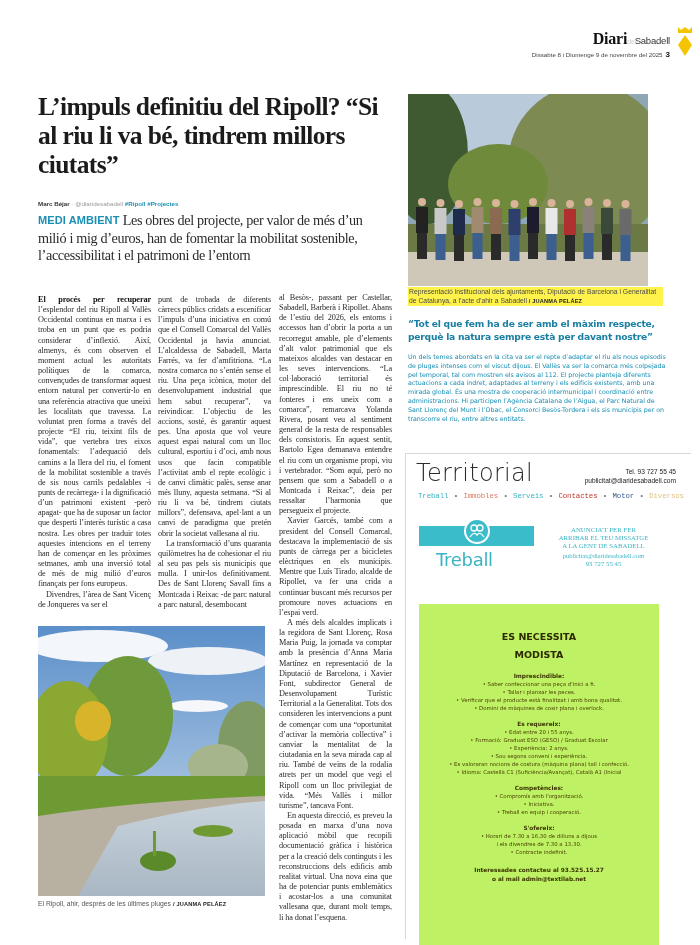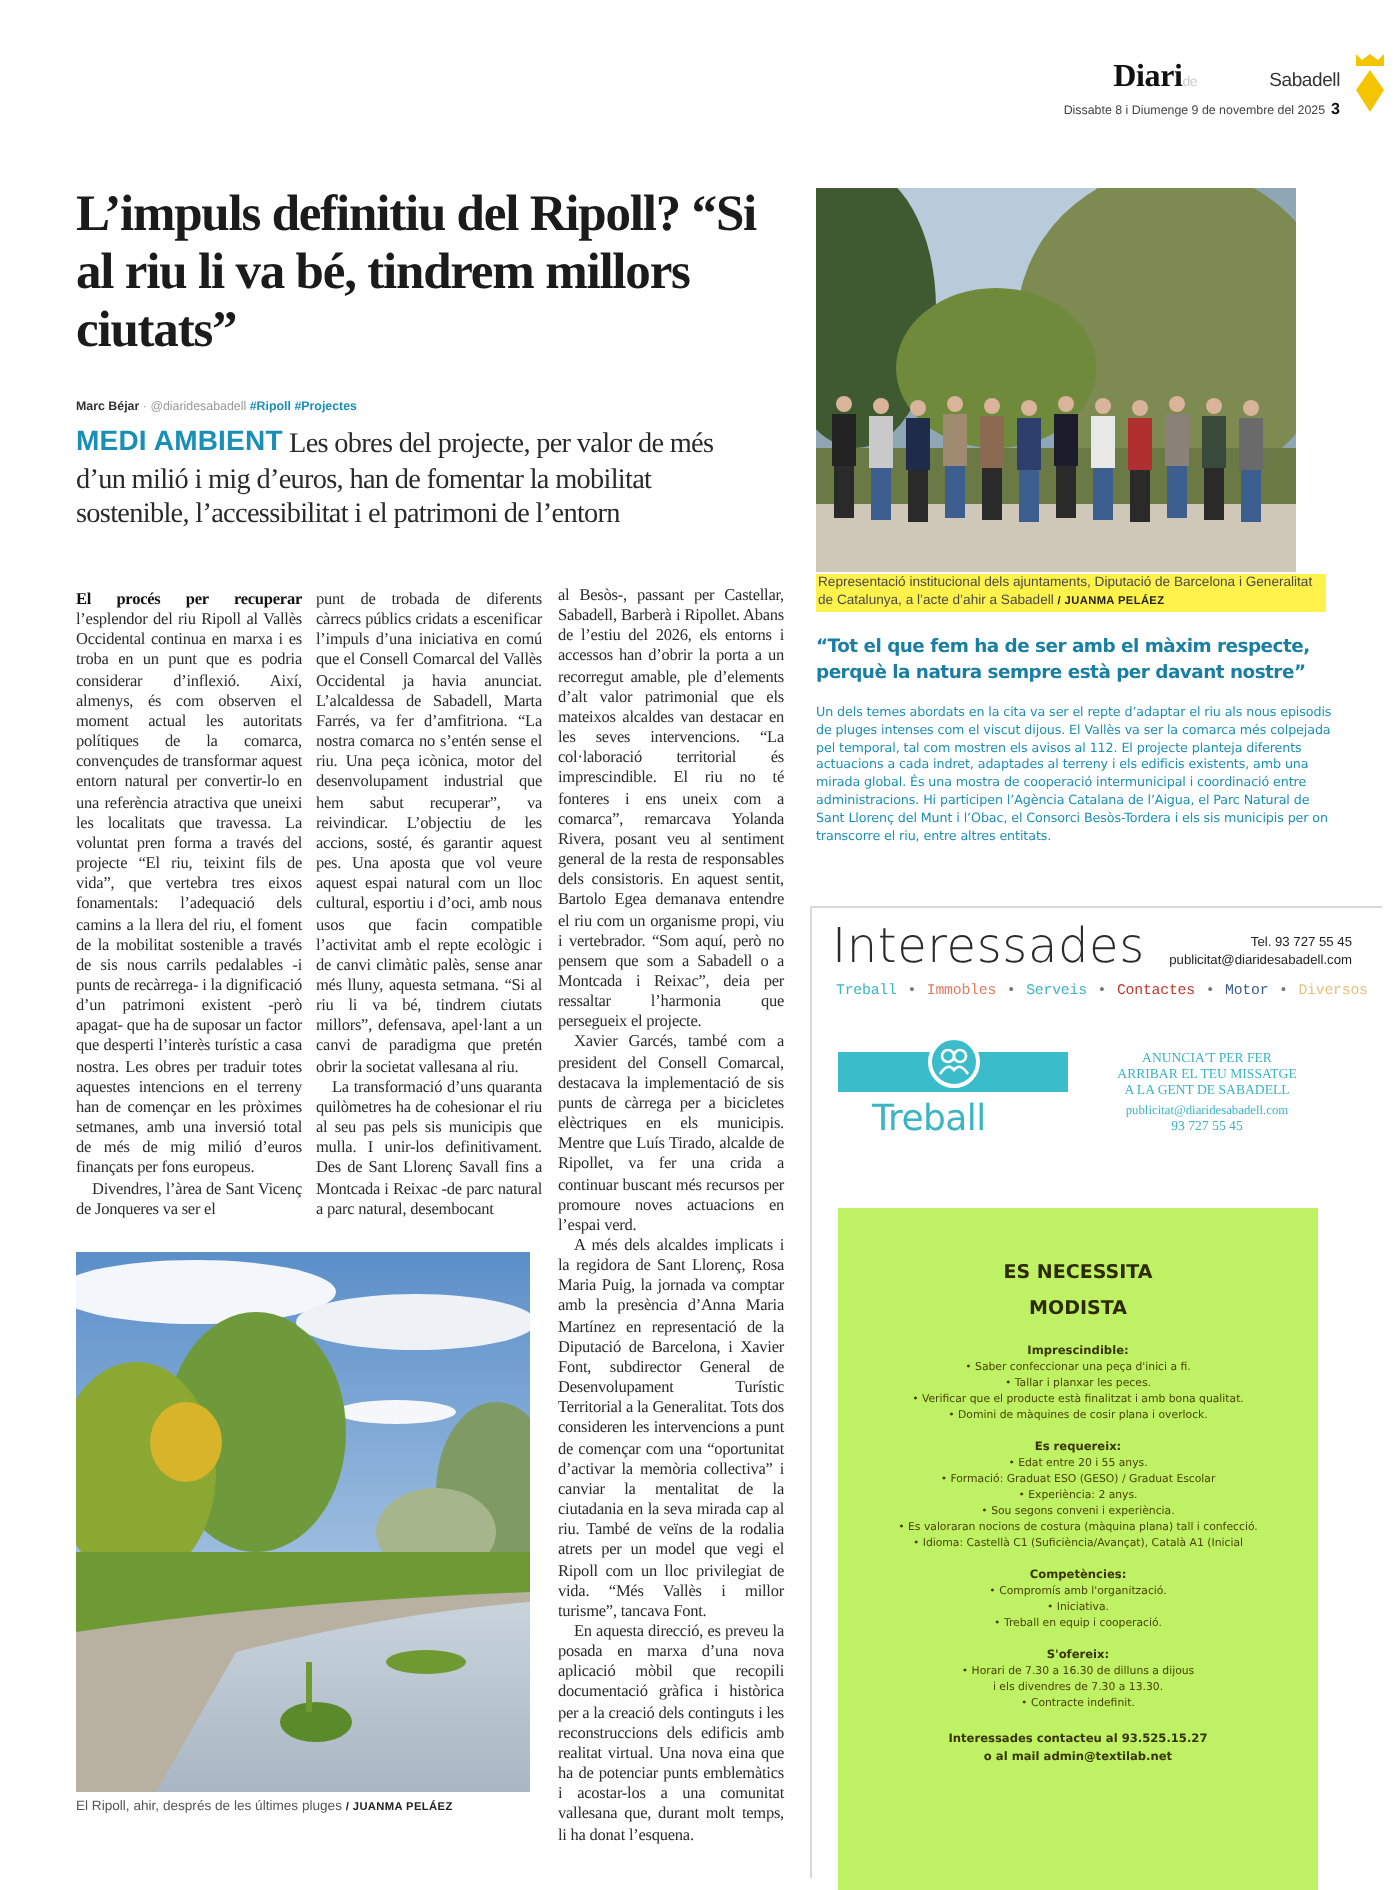--- a/index.html
+++ b/index.html
@@ -2,34 +2,34 @@
 <html><head>
 <meta charset="utf-8">
 <style>
   html, body { margin: 0; padding: 0; }
   body { width: 700px; height: 945px; background: #ffffff; position: relative; overflow: hidden; font-family: "DejaVu Serif", serif; color: #222; }
 
   .masthead { position: absolute; right: 30px; top: 30px; text-align: right; }
   .brand { font-size: 10px; letter-spacing: -0.2px; }
   .brand .b1 { font-family: "Liberation Serif", serif; font-weight: bold; color: #111; font-size: 16px; }
   .brand .b2 { font-family: "Liberation Sans", sans-serif; color: #cfcfcf; font-size: 7px; }
-  .brand .b3 { font-family: "Liberation Sans", sans-serif; color: #333; font-size: 9.5px; margin-left: 36px; }
+  .brand .b3 { font-family: "Liberation Sans", sans-serif; color: #333; font-size: 9.5px; }
   .dateline { font-family: "Liberation Sans", sans-serif; font-size: 6.2px; color: #444; margin-top: 2px; }
   .dateline .pg { font-weight: bold; font-size: 8px; color: #111; margin-left: 3px; }
   .shield { position: absolute; right: 7px; top: 26px; width: 16px; height: 32px; }
 
   .headline { position: absolute; left: 38px; top: 92px; width: 340px; font-family: Liberation Serif, serif; font-weight: bold; font-size: 25.5px; line-height: 29px; color: #1b1b1b; letter-spacing: -0.6px; margin: 0; }
 
   .byline { position: absolute; left: 38px; top: 200px; font-family: "Liberation Sans", sans-serif; font-size: 6.2px; color: #333; }
   .byline .author { font-weight: bold; }
   .byline .handle { color: #999; }
   .byline .tag { color: #1a8fb5; font-weight: bold; }
 
   .subhead { position: absolute; left: 38px; top: 212px; width: 335px; font-family: "Liberation Serif", serif; font-size: 14.2px; line-height: 17.5px; color: #2a2a2a; letter-spacing: -0.35px; margin: 0; }
-  .subhead .kicker { font-family: "Liberation Sans", sans-serif; font-weight: bold; color: #1a8fb5; font-size: 14px; letter-spacing: 0.1px; vertical-align: 1px; }
+  .subhead .kicker { font-family: "Liberation Sans", sans-serif; font-weight: bold; color: #1a8fb5; font-size: 11px; letter-spacing: 0.1px; vertical-align: 1px; }
 
   .col { position: absolute; top: 295px; width: 113px; font-family: "Liberation Serif", serif; font-size: 8.25px; line-height: 10.15px; color: #2b2b2b; text-align: justify; hyphens: manual; letter-spacing: -0.12px; }
   .col p { margin: 0; }
   .col p.indent { text-indent: 8px; }
   .col .lead { font-weight: bold; color: #111; }
   .col1 { left: 38px; }
   .col2 { left: 158px; }
   .col3 { left: 279px; top: 293px; font-family: Liberation Serif, serif; }
 
   .photo2 { position: absolute; left: 38px; top: 626px; width: 227px; height: 270px; overflow: hidden; }
@@ -214,21 +214,21 @@
 </div>
 <div class="caption1">
   <span>Representació institucional dels ajuntaments, Diputació de Barcelona i Generalitat de Catalunya, a l’acte d’ahir a Sabadell</span>
   <span class="credit">/ JUANMA PELÁEZ</span>
 </div>
 
 <p class="pullquote">“Tot el que fem ha de ser amb el màxim respecte, perquè la natura sempre està per davant nostre”</p>
 <p class="sidebar-text">Un dels temes abordats en la cita va ser el repte d’adaptar el riu als nous episodis de pluges intenses com el viscut dijous. El Vallès va ser la comarca més colpejada pel temporal, tal com mostren els avisos al 112. El projecte planteja diferents actuacions a cada indret, adaptades al terreny i els edificis existents, amb una mirada global. És una mostra de cooperació intermunicipal i coordinació entre administracions. Hi participen l’Agència Catalana de l’Aigua, el Parc Natural de Sant Llorenç del Munt i l’Obac, el Consorci Besòs-Tordera i els sis municipis per on transcorre el riu, entre altres entitats.</p>
 
 <div class="classif">
-  <div class="classif-title">Interessades</div>
+  <div class="classif-title">Territorial</div>
   <div class="classif-contact">
     <div>Tel. 93 727 55 45</div>
     <div>publicitat@diaridesabadell.com</div>
   </div>
   <div class="cat-nav" id="catnav"><span style="color: rgb(59, 180, 196);">Treball</span><span class="sep"> • </span><span style="color: rgb(224, 122, 95);">Immobles</span><span class="sep"> • </span><span style="color: rgb(59, 180, 196);">Serveis</span><span class="sep"> • </span><span style="color: rgb(192, 57, 43);">Contactes</span><span class="sep"> • </span><span style="color: rgb(58, 90, 140);">Motor</span><span class="sep"> • </span><span style="color: rgb(226, 194, 122);">Diversos</span></div>
 
   <div class="treball-banner"></div>
   <div class="treball-icon">
     <svg width="22" height="22" viewBox="0 0 22 22">
         <circle cx="8" cy="8" r="3" fill="none" stroke="#fff" stroke-width="1.3"></circle>

